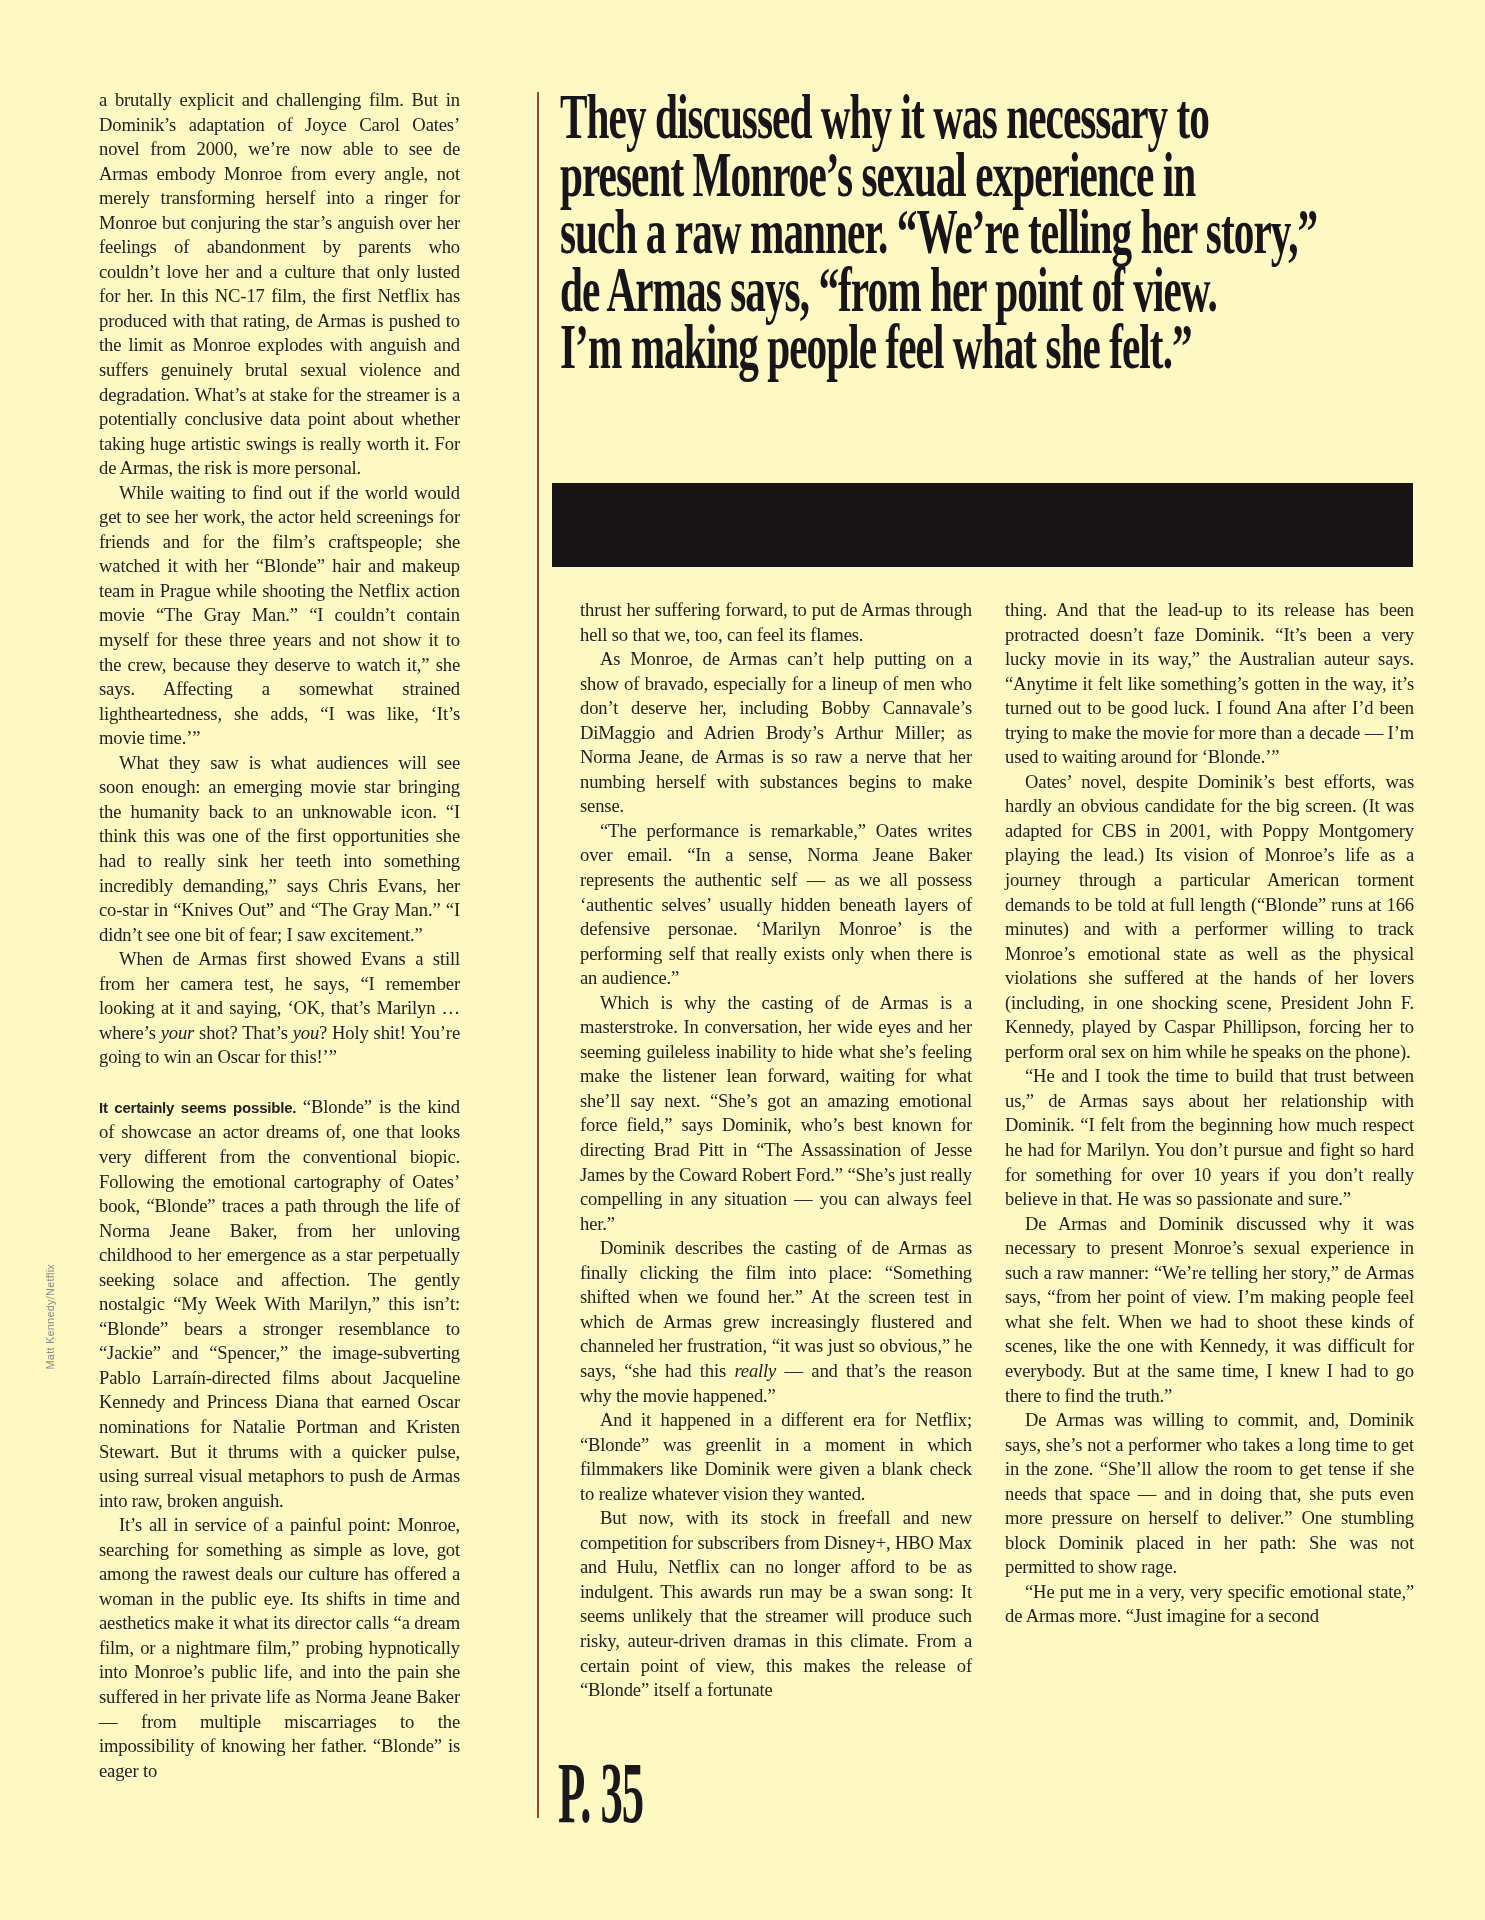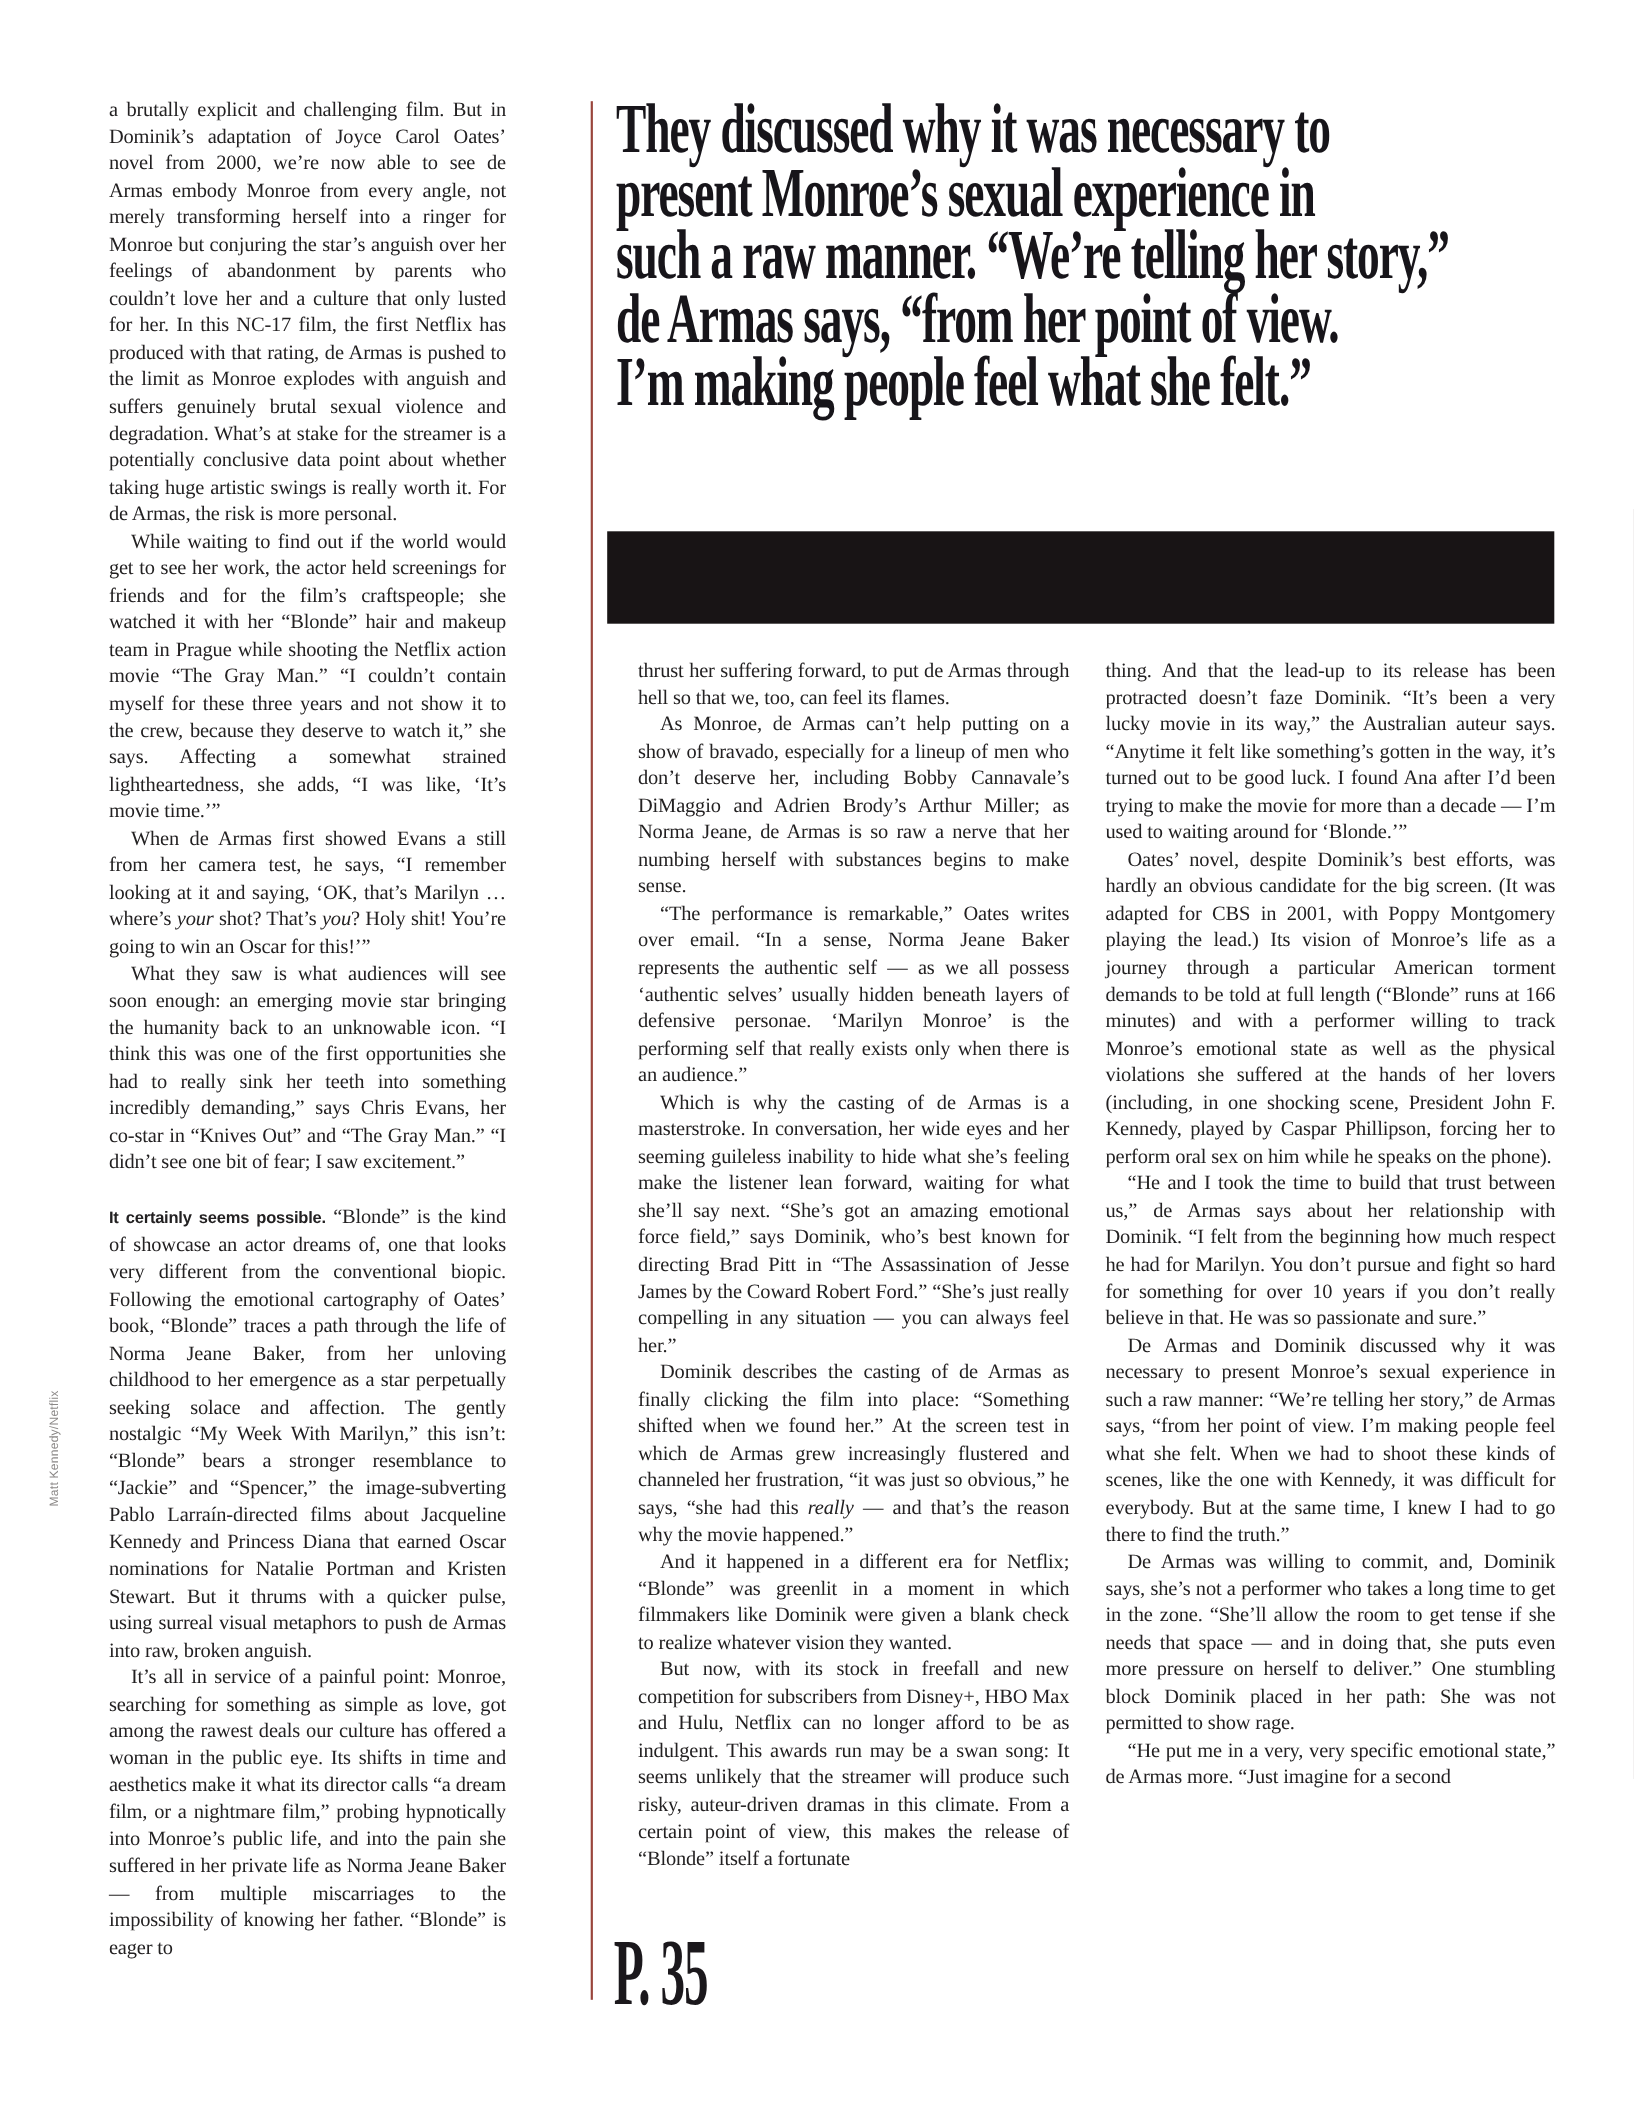--- a/index.html
+++ b/index.html
@@ -1,18 +1,18 @@
 <!DOCTYPE html>
 <html><head>
 <meta charset="utf-8">
 <style>
   html,body { margin:0; padding:0; background:#e9e8e6; }
   .page {
     position:relative; width:1485px; height:1920px; margin:0 auto;
-    background:#ffffff; overflow:hidden;
+    background:#fef9c3; overflow:hidden;
     font-family:"Liberation Serif", serif; color:#232122;
   }
   .col { position:absolute; text-align:justify; font-size:18.6px; line-height:24.55px; letter-spacing:-0.15px; }
   .col-1 { left:99px;  top:88px;  width:361px; }
   .col-2 { left:580px; top:598px; width:392px; }
   .col-3 { left:1005px;top:598px; width:409px; }
   .body-p { margin:0; }
   .body-p.indent { text-indent:20px; }
   .body-p.spaced { margin-top:25px; }
   .lead-in { font-family:"Liberation Sans", sans-serif; font-weight:700; font-size:15px; letter-spacing:-0.2px; }
@@ -39,22 +39,22 @@
 </head>
 <body>
 
 <div class="page">
 
   <div class="red-rule"></div>
 
   <div class="col col-1">
       <p class="body-p">a brutally explicit and challenging film. But in Dominik’s adaptation of Joyce Carol Oates’ novel from 2000, we’re now able to see de Armas embody Monroe from every angle, not merely transforming herself into a ringer for Monroe but conjuring the star’s anguish over her feelings of abandonment by parents who couldn’t love her and a culture that only lusted for her. In this NC-17 film, the first Netflix has produced with that rating, de Armas is pushed to the limit as Monroe explodes with anguish and suffers genuinely brutal sexual violence and degradation. What’s at stake for the streamer is a potentially conclusive data point about whether taking huge artistic swings is really worth it. For de Armas, the risk is more personal.</p>
       <p class="body-p indent">While waiting to find out if the world would get to see her work, the actor held screenings for friends and for the film’s craftspeople; she watched it with her “Blonde” hair and makeup team in Prague while shooting the Netflix action movie “The Gray Man.” “I couldn’t contain myself for these three years and not show it to the crew, because they deserve to watch it,” she says. Affecting a somewhat strained lightheartedness, she adds, “I was like, ‘It’s movie time.’”</p>
+      <p class="body-p indent">What they saw is what audiences will see soon enough: an emerging movie star bringing the humanity back to an unknowable icon. “I think this was one of the first opportunities she had to really sink her teeth into something incredibly demanding,” says Chris Evans, her co-star in “Knives Out” and “The Gray Man.” “I didn’t see one bit of fear; I saw excitement.”</p>
       <p class="body-p indent">When de Armas first showed Evans a still from her camera test, he says, “I remember looking at it and saying, ‘OK, that’s Marilyn … where’s <i>your</i> shot? That’s <i>you</i>? Holy shit! You’re going to win an Oscar for this!’”</p>
-      <p class="body-p indent">What they saw is what audiences will see soon enough: an emerging movie star bringing the humanity back to an unknowable icon. “I think this was one of the first opportunities she had to really sink her teeth into something incredibly demanding,” says Chris Evans, her co-star in “Knives Out” and “The Gray Man.” “I didn’t see one bit of fear; I saw excitement.”</p>
       <p class="body-p spaced"><span class="lead-in">It certainly seems possible. </span>“Blonde” is the kind of showcase an actor dreams of, one that looks very different from the conventional biopic. Following the emotional cartography of Oates’ book, “Blonde” traces a path through the life of Norma Jeane Baker, from her unloving childhood to her emergence as a star perpetually seeking solace and affection. The gently nostalgic “My Week With Marilyn,” this isn’t: “Blonde” bears a stronger resemblance to “Jackie” and “Spencer,” the image-subverting Pablo Larraín-directed films about Jacqueline Kennedy and Princess Diana that earned Oscar nominations for Natalie Portman and Kristen Stewart. But it thrums with a quicker pulse, using surreal visual metaphors to push de Armas into raw, broken anguish.</p>
       <p class="body-p indent">It’s all in service of a painful point: Monroe, searching for something as simple as love, got among the rawest deals our culture has offered a woman in the public eye. Its shifts in time and aesthetics make it what its director calls “a dream film, or a nightmare film,” probing hypnotically into Monroe’s public life, and into the pain she suffered in her private life as Norma Jeane Baker — from multiple miscarriages to the impossibility of knowing her father. “Blonde” is eager to</p>
     </div>
 
   <div class="pull-quote">
     <div class="q-line">They discussed why it was necessary to</div>
     <div class="q-line">present Monroe’s sexual experience in</div>
     <div class="q-line">such a raw manner. “We’re telling her story,”</div>
     <div class="q-line">de Armas says, “from her point of view.</div>
     <div class="q-line">I’m making people feel what she felt.”</div>

